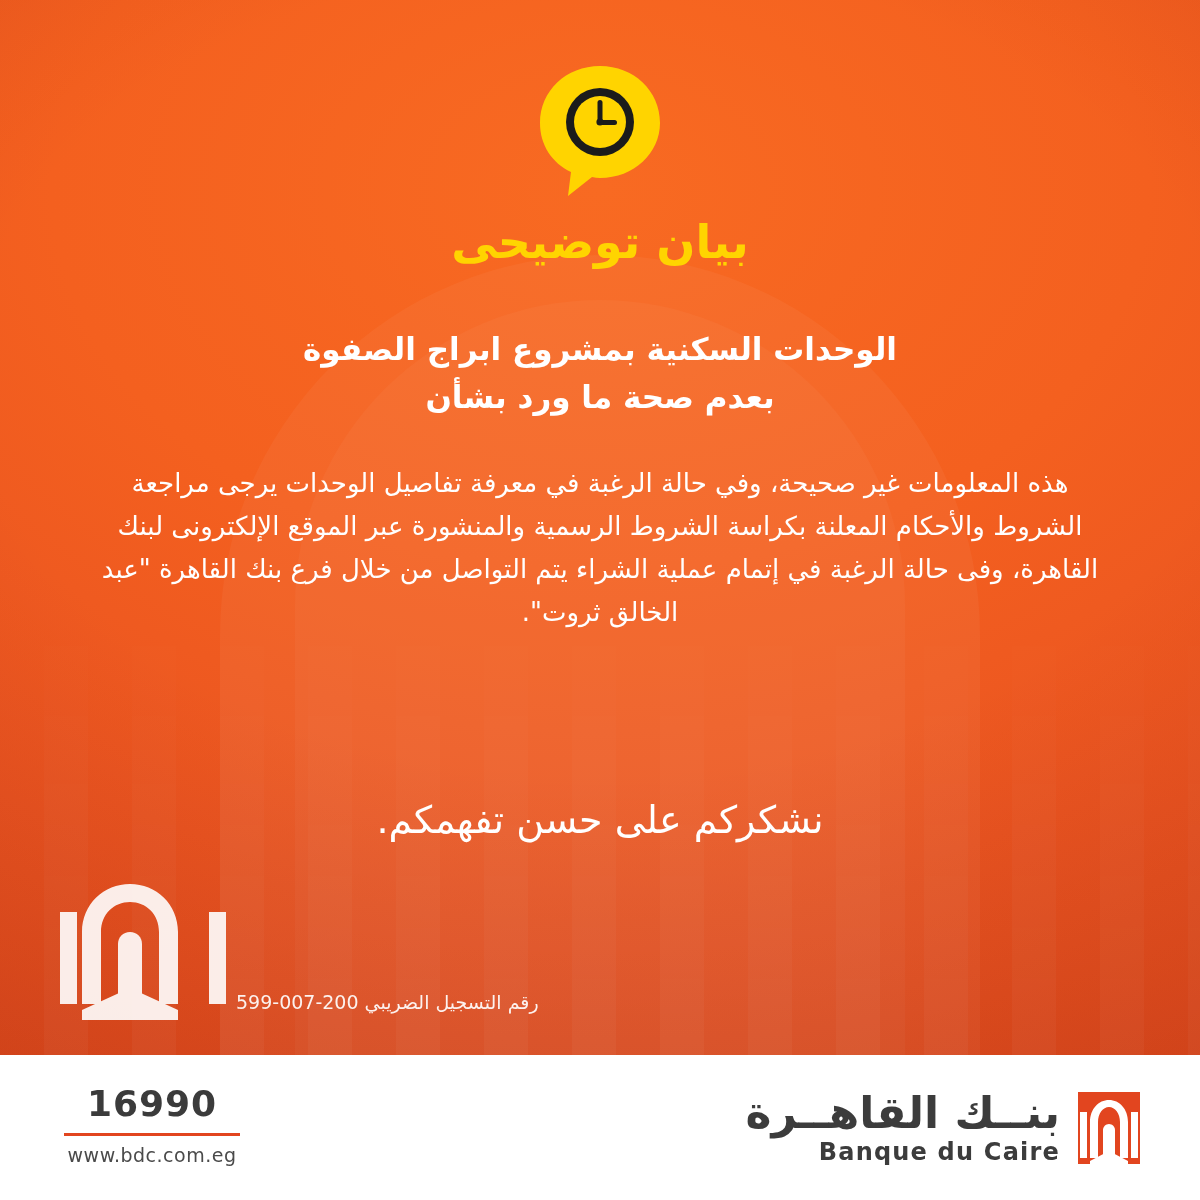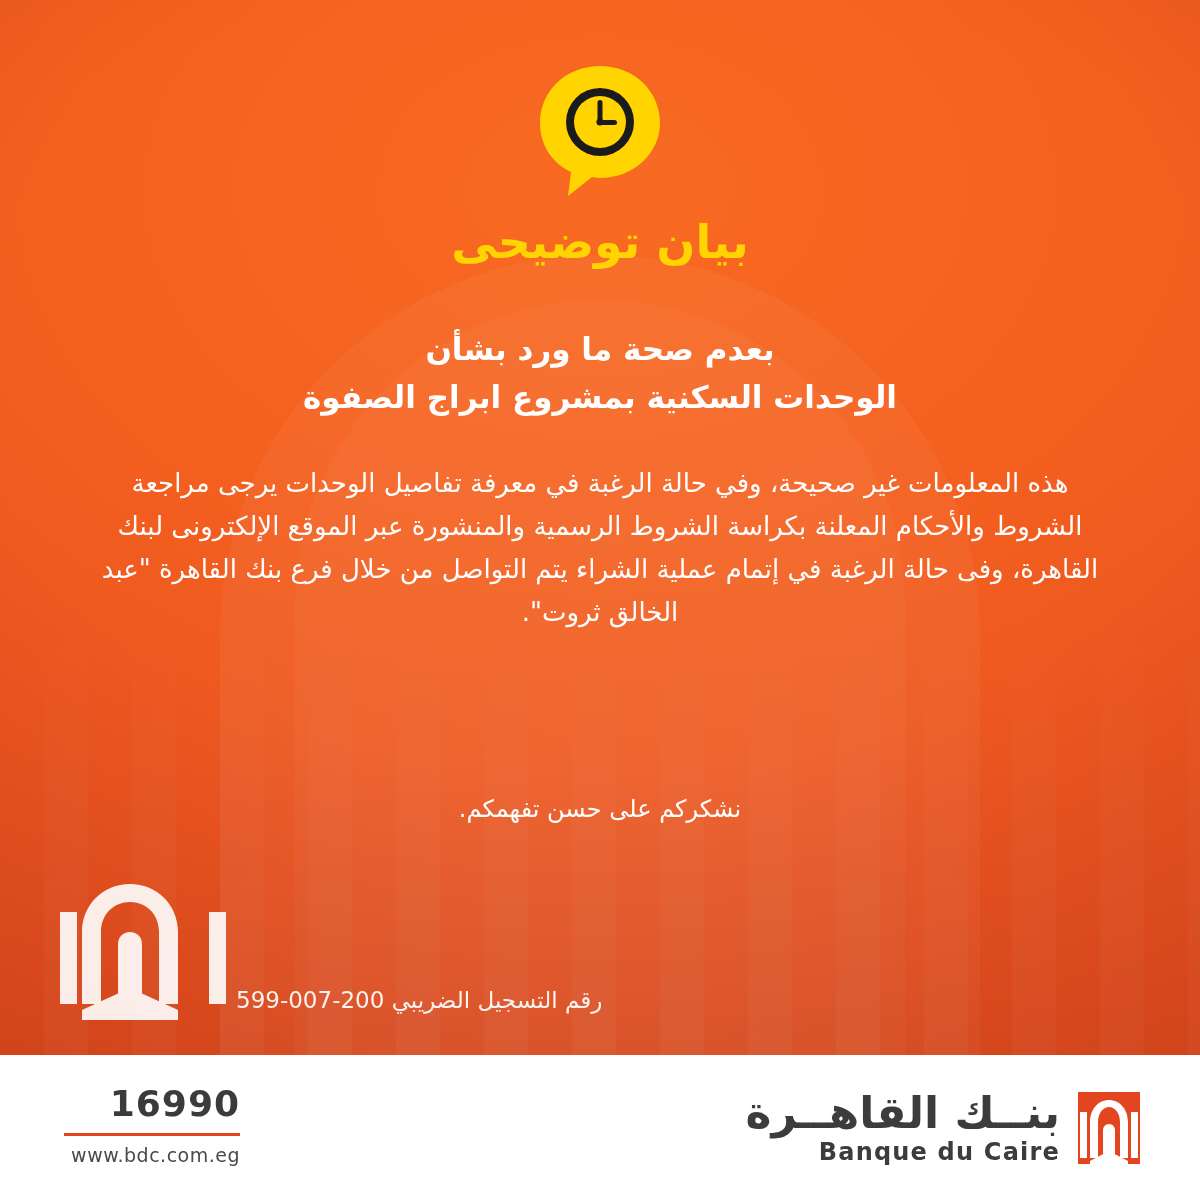--- a/index.html
+++ b/index.html
@@ -111,59 +111,59 @@
     line-height: 1.65;
     text-align: center;
   }
   .thanks {
     position: absolute;
     top: 790px;
     left: 50%;
     transform: translateX(-50%);
     width: 1000px;
     color: #ffffff;
-    font-size: 24px;
+    font-size: 38px;
     line-height: 1.6;
     text-align: center;
   }
 
   
   .watermark {
     position: absolute;
     left: 58px;
     bottom: 35px;
     width: 170px;
     height: 150px;
     opacity: 0.9;
   }
   .tax-id {
     position: absolute;
     left: 236px;
     bottom: 42px;
     color: rgba(255,255,255,0.92);
-    font-size: 23px;
+    font-size: 19px;
     direction: rtl;
     text-align: right;
     white-space: nowrap;
   }
 
   
   .footer {
     position: absolute;
     left: 0;
     top: 1055px;
     width: 1200px;
     height: 145px;
     background: #ffffff;
   }
   .hotline {
     position: absolute;
     left: 64px;
     top: 28px;
-    text-align: right;
+    text-align: center;
     direction: ltr;
   }
   .hotline-number {
     color: #3b3b3b;
     font-size: 36px;
     font-weight: bold;
     letter-spacing: 1px;
   }
   .hotline-rule {
     width: 176px;
@@ -229,22 +229,22 @@
         <circle cx="70" cy="62" r="26" fill="#ffd400"></circle>
         <rect x="67.5" y="40" width="5" height="24" rx="2.5" fill="#1b1b1b"></rect>
         <rect x="69" y="60" width="18" height="5" rx="2.5" fill="#1b1b1b"></rect>
         <circle cx="70" cy="62" r="3.6" fill="#1b1b1b"></circle>
       </svg>
     </div>
 
     <div class="headline">بيان توضيحى</div>
 
     <div class="subhead">
+      <div>الوحدات السكنية بمشروع ابراج الصفوة</div>
       <div>بعدم صحة ما ورد بشأن</div>
-      <div>الوحدات السكنية بمشروع ابراج الصفوة</div>
     </div>
 
     <div class="body-text">هذه المعلومات غير صحيحة، وفي حالة الرغبة في معرفة تفاصيل الوحدات يرجى مراجعة الشروط والأحكام المعلنة بكراسة الشروط الرسمية والمنشورة عبر الموقع الإلكترونى لبنك القاهرة، وفى حالة الرغبة في إتمام عملية الشراء يتم التواصل من خلال فرع بنك القاهرة "عبد الخالق ثروت".</div>
 
     <div class="thanks">نشكركم على حسن تفهمكم.</div>
 
     <div class="watermark">
       <svg width="170" height="150" viewBox="0 0 170 150" aria-hidden="true">
         <g fill="#ffffff">
           <rect x="2" y="42" width="17" height="92"></rect>

